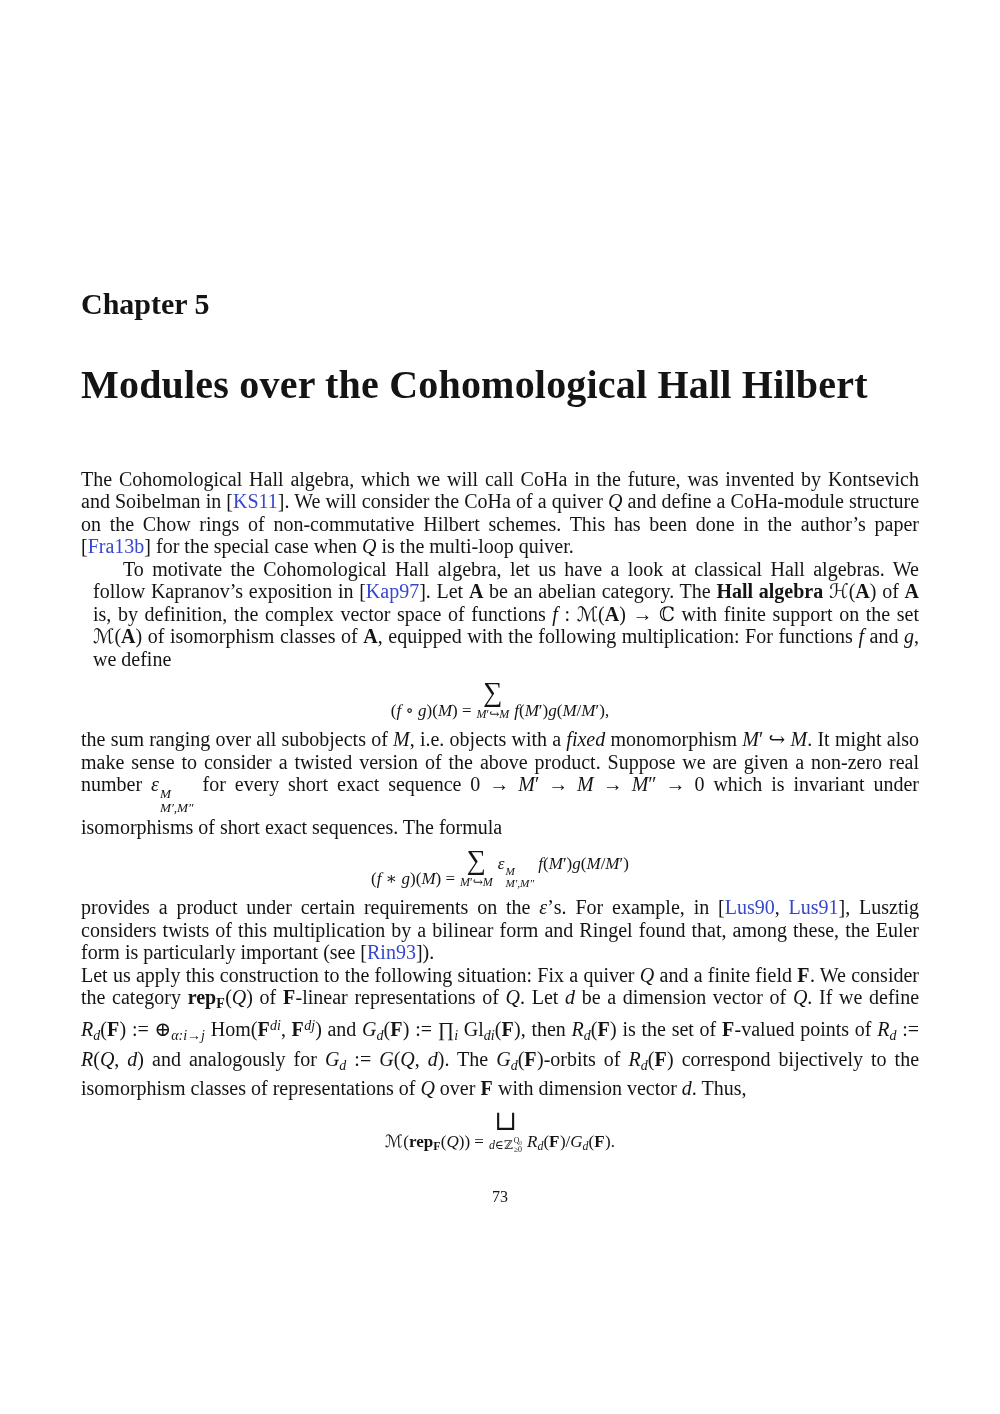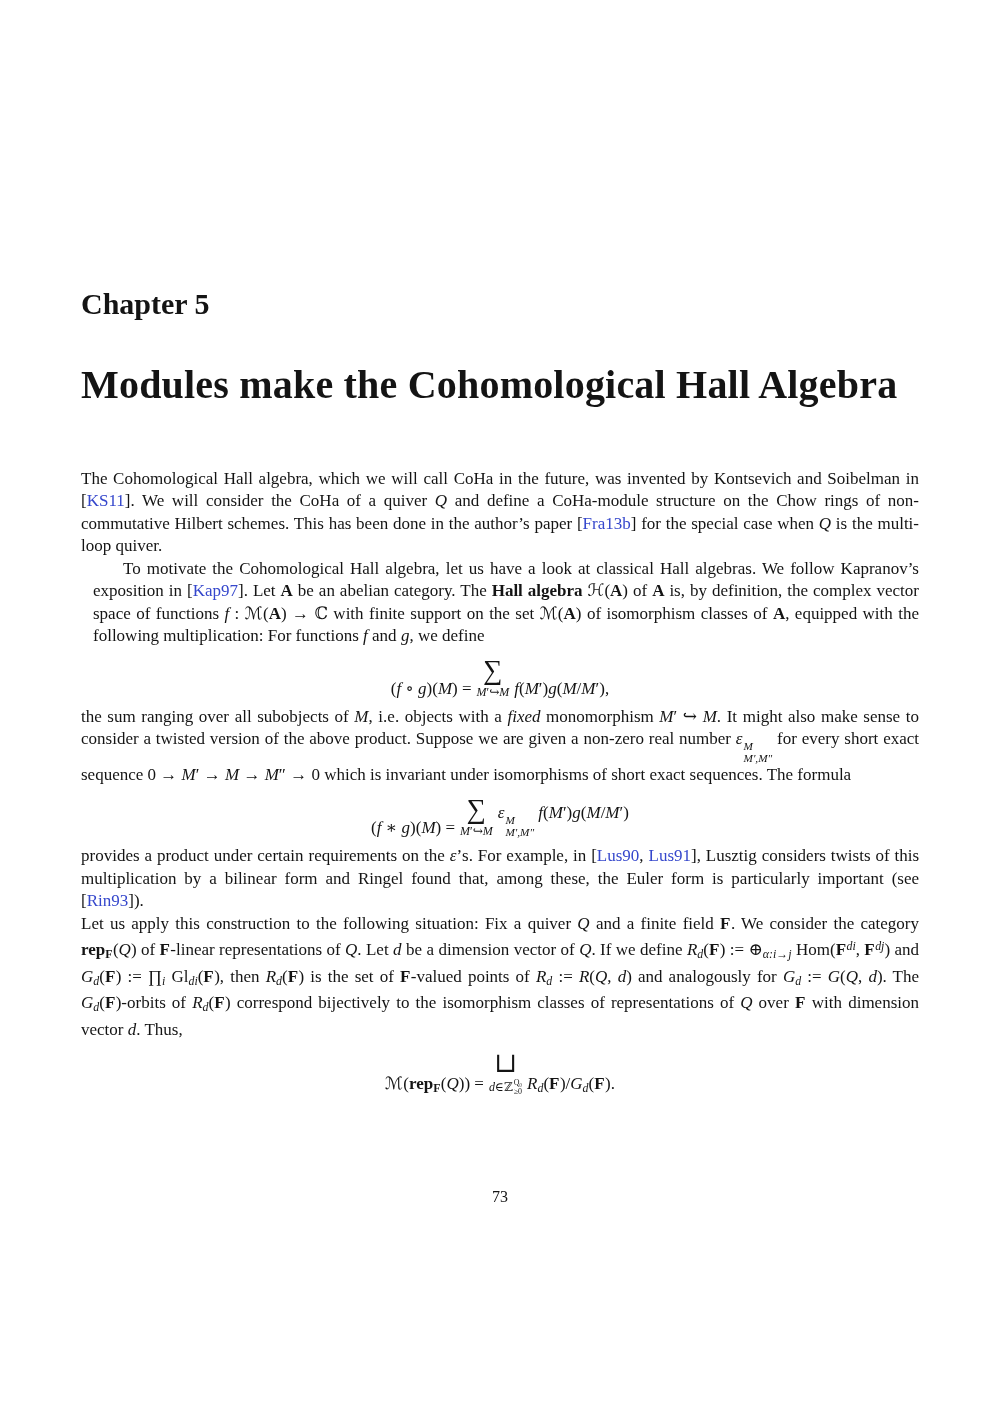--- a/index.html
+++ b/index.html
@@ -7,21 +7,21 @@
   body {
     width: 1000px; height: 1414px;
     background: var(--paper, #ffffff);
     color: var(--ink, #141414);
     font-family: "Liberation Serif", "DejaVu Serif", "DejaVu Sans", serif;
   }
   .page { position: relative; width: 1000px; height: 1414px; overflow: hidden; background: var(--paper, #fff); }
   .text-block { position: absolute; left: 81px; top: 287px; width: 838px; }
   .chapter-label { font-size: 30px; font-weight: 700; margin: 0 0 40px 0; }
   .chapter-title { font-size: 40px; font-weight: 700; line-height: 1.22; margin: 0 0 58px 0; letter-spacing: 0.2px; }
-  .para { font-size: 17px; line-height: 22.5px; text-align: justify; margin: 0; }
+  .para { font-size: 20px; line-height: 22.5px; text-align: justify; margin: 0; }
   .para.indent { text-indent: 30px; margin-left: 12px; }
 
   
   .it   { font-style: italic; }
   .bf   { font-weight: 700; }
   .link { color: var(--link, #3347cc); cursor: pointer; }
   .sub  { font-size: 0.7em; vertical-align: -0.25em; }
   .sup  { font-size: 0.7em; vertical-align: 0.45em; }
   .frak { font-weight: 700; }
   .bb   { font-weight: 700; letter-spacing: 0.4px; }
@@ -40,21 +40,21 @@
 
   .pageno { position: absolute; top: 1188px; left: 0; width: 100%; text-align: center; font-size: 16px; }
 </style>
 </head>
 <body>
 
 <div class="page">
   <div class="text-block">
 
     <h2 class="chapter-label">Chapter 5</h2>
-    <h1 class="chapter-title">Modules make the Cohomological Hall Algebra</h1>
+    <h1 class="chapter-title">Modules over the Cohomological Hall Hilbert</h1>
 
     <p class="para"><span>The Cohomological Hall algebra, which we will call CoHa in the future, was invented by Kontsevich and Soibelman in [</span><span class="link">KS11</span><span>]. We will consider the CoHa of a quiver </span><span class="it">Q</span><span> and define a CoHa-module structure on the Chow rings of non-commutative Hilbert schemes. This has been done in the author’s paper [</span><span class="link">Fra13b</span><span>] for the special case when </span><span class="it">Q</span><span> is the multi-loop quiver.</span></p>
     <p class="para indent"><span>To motivate the Cohomological Hall algebra, let us have a look at classical Hall algebras. We follow Kapranov’s exposition in [</span><span class="link">Kap97</span><span>]. Let </span><span class="frak">A</span><span> be an abelian category. The </span><span class="bf">Hall algebra</span><span> </span><span class="cal">ℋ</span><span>(</span><span class="frak">A</span><span>) of </span><span class="frak">A</span><span> is, by definition, the complex vector space of functions </span><span class="it">f</span><span> : </span><span class="cal">ℳ</span><span>(</span><span class="frak">A</span><span>) → ℂ with finite support on the set </span><span class="cal">ℳ</span><span>(</span><span class="frak">A</span><span>) of isomorphism classes of </span><span class="frak">A</span><span>, equipped with the following multiplication: For functions </span><span class="it">f</span><span> and </span><span class="it">g</span><span>, we define</span></p>
 
     <div class="formula">
       <span class="f-part"><span>(</span><span class="it">f</span><span> ∘ </span><span class="it">g</span><span>)(</span><span class="it">M</span><span>) = </span></span>
       <span class="f-opblock">
         <span class="f-op">∑</span>
         <span class="f-under">
             <span class="it">M</span>

